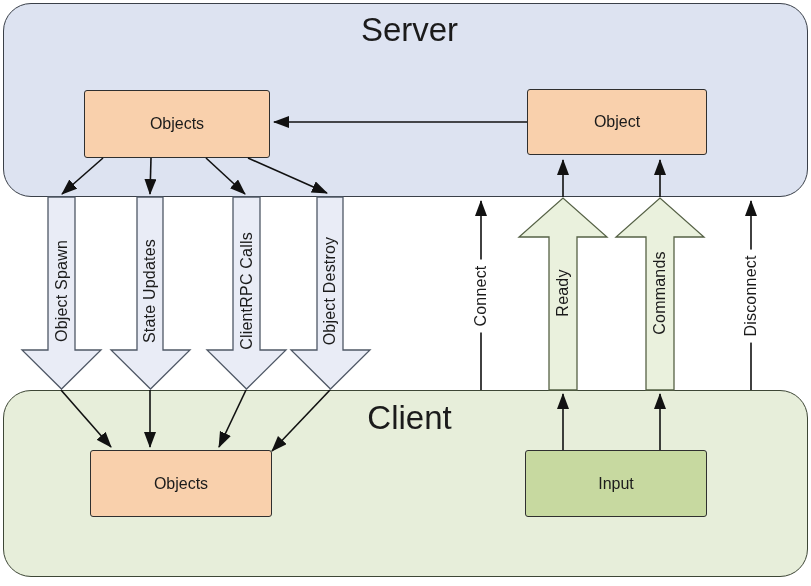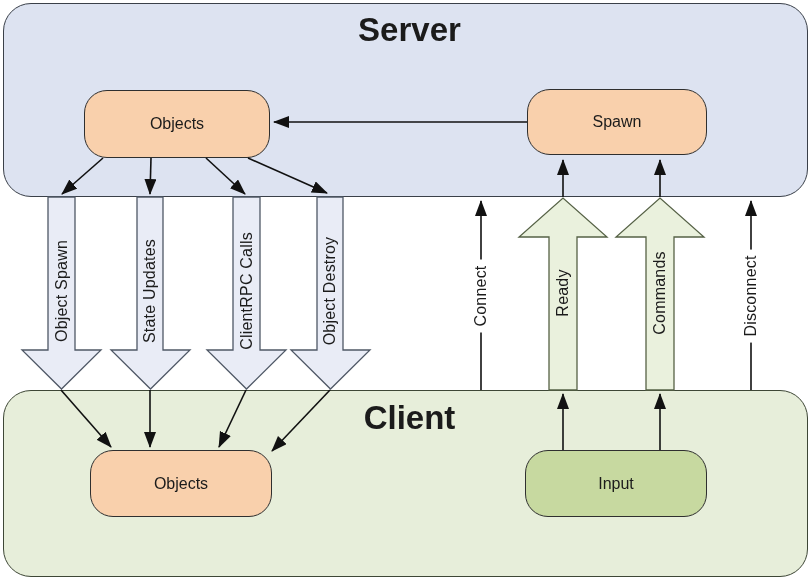--- a/index.html
+++ b/index.html
@@ -10,24 +10,24 @@
     --down-arrow-fill:#e9ecf6; --down-arrow-border:#4f5866;
     --up-arrow-fill:#eaf1dd; --up-arrow-border:#566246;
     --line-color:#111111; --text-color:#1b1b1b;
   }
   html,body{margin:0;padding:0;background:#ffffff;}
   body{font-family:"Liberation Sans", sans-serif;color:var(--text-color);}
   .canvas{position:relative;width:811px;height:586px;background:#fff;overflow:hidden;}
   .group{position:absolute;box-sizing:border-box;border:1.6px solid;border-radius:28px;}
   .server{left:3px;top:3px;width:805px;height:194px;background:var(--server-fill);border-color:var(--server-border);}
   .client{left:3px;top:390px;width:805px;height:187px;background:var(--client-fill);border-color:var(--client-border);}
-  .group-title{position:absolute;left:8px;right:0;text-align:center;font-size:33px;font-weight:700;line-height:1.15;}
+  .group-title{position:absolute;left:8px;right:0;text-align:center;font-size:33px;font-weight:400;line-height:1.15;}
   .server .group-title{top:7px;}
   .client .group-title{top:8px;}
-  .node{position:absolute;box-sizing:border-box;border:1.4px solid;border-radius:23px;
+  .node{position:absolute;box-sizing:border-box;border:1.4px solid;border-radius:3px;
         display:flex;align-items:center;justify-content:center;font-size:16px;}
   .node.orange{background:var(--orange-node-fill);border-color:var(--orange-node-border);}
   .node.green{background:var(--green-node-fill);border-color:var(--green-node-border);justify-content:center;}
   #srv-objects{left:84px;top:90px;width:186px;height:68px;}
   #srv-player{left:527px;top:89px;width:180px;height:66px;}
   #cli-objects{left:90px;top:450px;width:182px;height:67px;}
   #cli-input{left:525px;top:450px;width:182px;height:67px;}
   svg.arrows{position:absolute;left:0;top:0;pointer-events:none;}
   .down-arrow{fill:var(--down-arrow-fill);stroke:var(--down-arrow-border);stroke-width:1.3;}
   .up-arrow{fill:var(--up-arrow-fill);stroke:var(--up-arrow-border);stroke-width:1.3;}
@@ -46,21 +46,21 @@
   </div>
 
   <div class="group client">
     <div class="group-title">Client</div>
   </div>
 
   <div class="node orange" id="srv-objects">
     <span>Objects</span>
   </div>
   <div class="node orange" id="srv-player">
-    <span>Spawn</span>
+    <span>Object</span>
   </div>
   <div class="node orange" id="cli-objects">
     <span>Objects</span>
   </div>
   <div class="node green" id="cli-input">
     <span>Input</span>
   </div>
 
   <svg class="arrows" width="811" height="586" viewBox="0 0 811 586">
     <defs>

